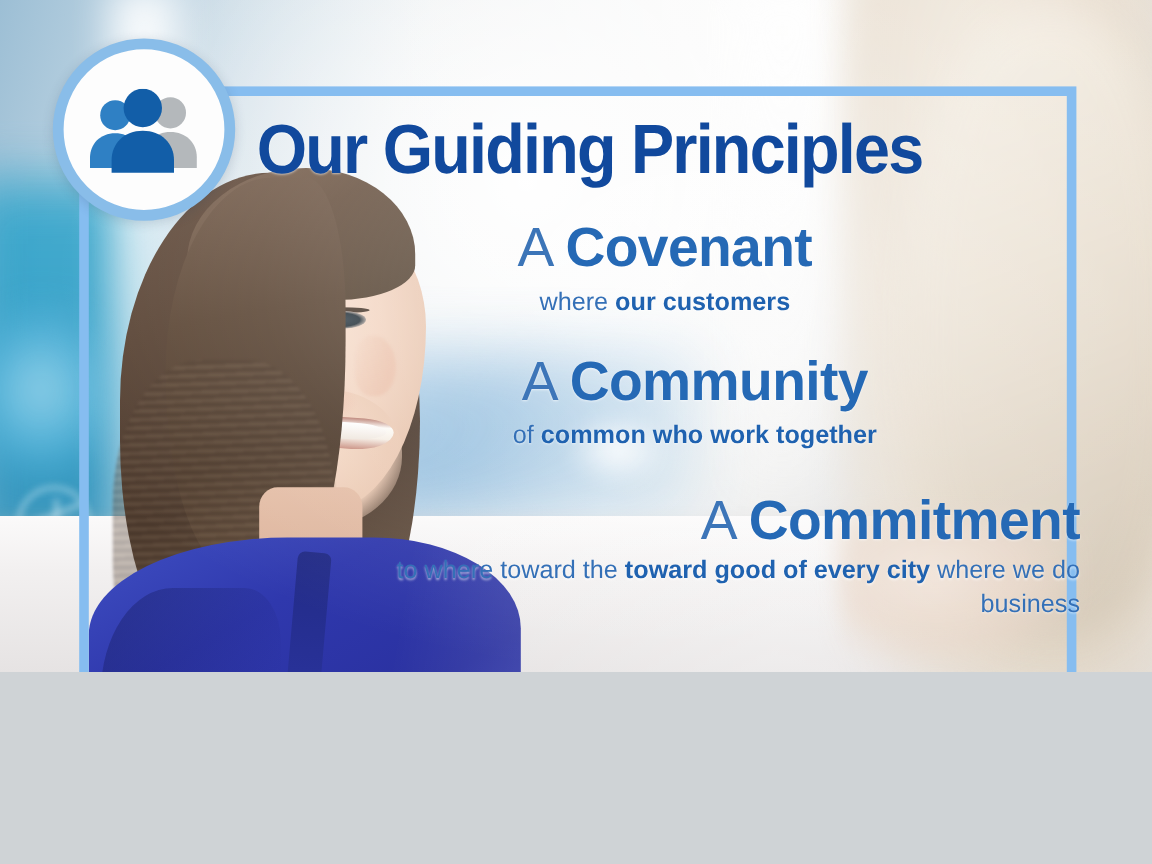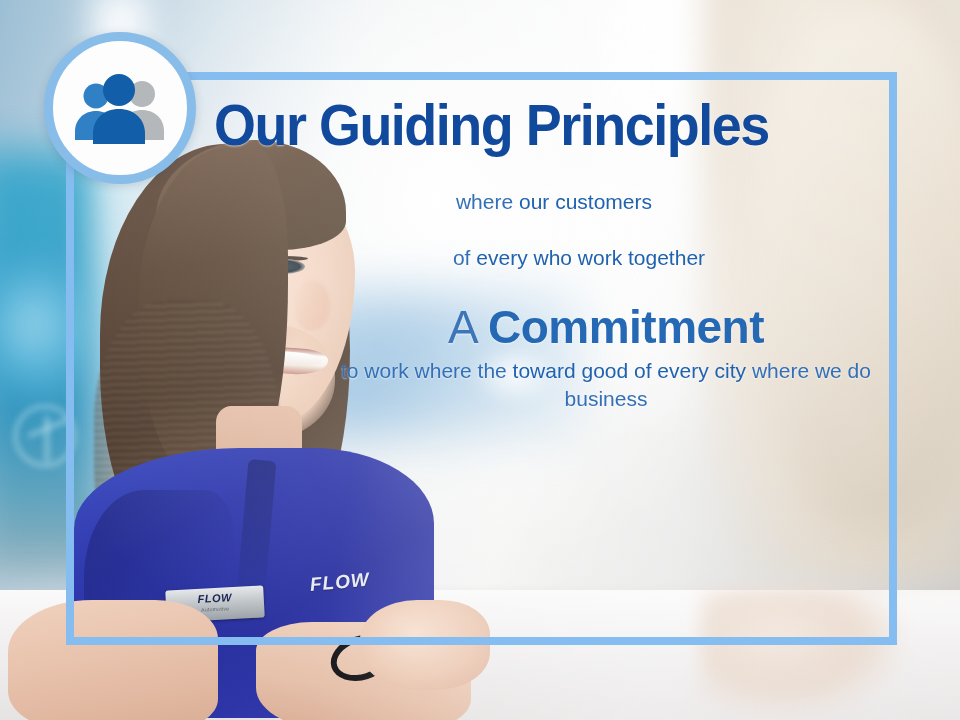--- a/index.html
+++ b/index.html
@@ -4,21 +4,21 @@
 <style>
   * { margin:0; padding:0; box-sizing:border-box; }
   html, body {
     width:960px; height:720px;
     font-family:"Liberation Sans", sans-serif;
     overflow:hidden; background:#cfd3d6;
   }
 
   #stage {
     position:relative;
-    width:960px; height:720px;
+    width:960px; height:560px;
     overflow:hidden;
     background:#d8dadb;
     padding-left:16px;
   }
 
   
   .photo { position:absolute; inset:0; overflow:hidden; }
 
   
   .bg-base {
@@ -285,28 +285,28 @@
     text-shadow:0 1px 2px rgba(255,255,255,.6);
   }
   .principle { margin-bottom:6px; }
   .p-title { font-size:46px; line-height:1.08; letter-spacing:-.5px; }
   .p-title .lead { font-weight:normal; color:#3c75b8; }
   .p-title .key  { font-weight:bold; color:#2569b5; }
   .p-sub {
     font-size:21px; line-height:1.32; margin-top:4px;
     font-weight:normal; color:#3470b7;
   }
-  .p-sub b { font-weight:normal; color:#1f62b0; }
+  .p-sub b { font-weight:bold; color:#1f62b0; }
 
   
   #principle-0 { margin-left:  8px; }
   #principle-0 .p-sub { margin-top:6px; }
   #principle-1 { margin-left: 58px; margin-top:28px; }
   #principle-1 .p-sub { margin-top:6px; }
-  #principle-2 { margin-left:112px; margin-top:32px; }
+  #principle-2 { margin-left:112px; margin-top:32px;text-align:right; }
   #principle-2 .p-sub { margin-top:4px; }
 </style>
 </head>
 <body>
 
 <div id="stage">
 
   <div class="photo">
     <div class="bg-base"></div>
     <div class="bg-leftwall"></div>
@@ -371,29 +371,37 @@
 
       <circle cx="51" cy="16" r="16" fill="#125ea8"></circle>
       <path d="M51 35c-15.5 0-26 10.5-26 24.5V70h52V59.5C77 45.5 66.5 35 51 35z" fill="#125ea8"></path>
     </svg>
   </div>
 
   <div class="headline">Our Guiding Principles</div>
 
   <div class="principles">
     <div class="principle" id="principle-0">
+      <div class="p-title">
+        <span class="lead">A</span>
+        <span class="key">Covenant</span>
+      </div>
       <div class="p-sub"><span>where </span><b>our customers</b></div>
     </div>
 
     <div class="principle" id="principle-1">
-      <div class="p-sub"><span>of </span><b>every who work together</b><br></div>
+      <div class="p-title">
+        <span class="lead">A</span>
+        <span class="key">Community</span>
+      </div>
+      <div class="p-sub"><span>of </span><b>common who work together</b><br></div>
     </div>
 
     <div class="principle" id="principle-2">
       <div class="p-title">
         <span class="lead">A</span>
         <span class="key">Commitment</span>
       </div>
-      <div class="p-sub"><span>to work where the </span><b>toward good of every city</b><span> where we do business</span></div>
+      <div class="p-sub"><span>to where toward the </span><b>toward good of every city</b><span> where we do business</span></div>
     </div>
   </div>
 
 </div>
 
 </body></html>

